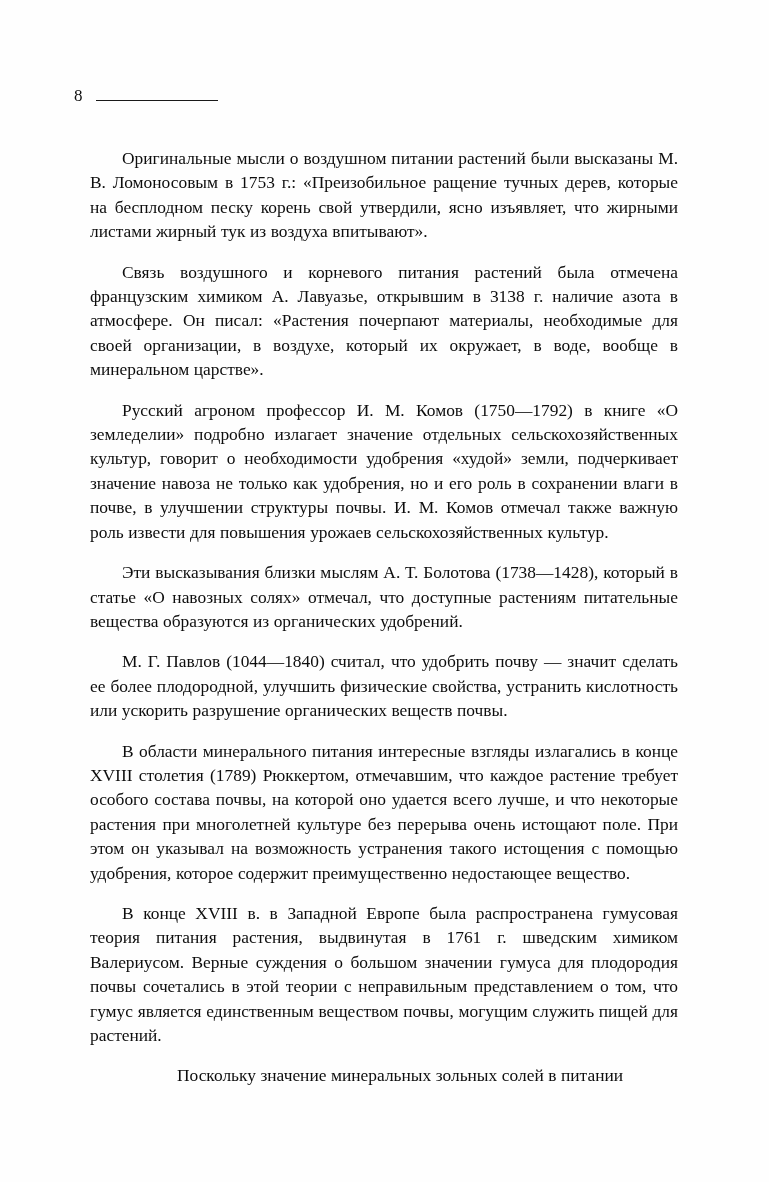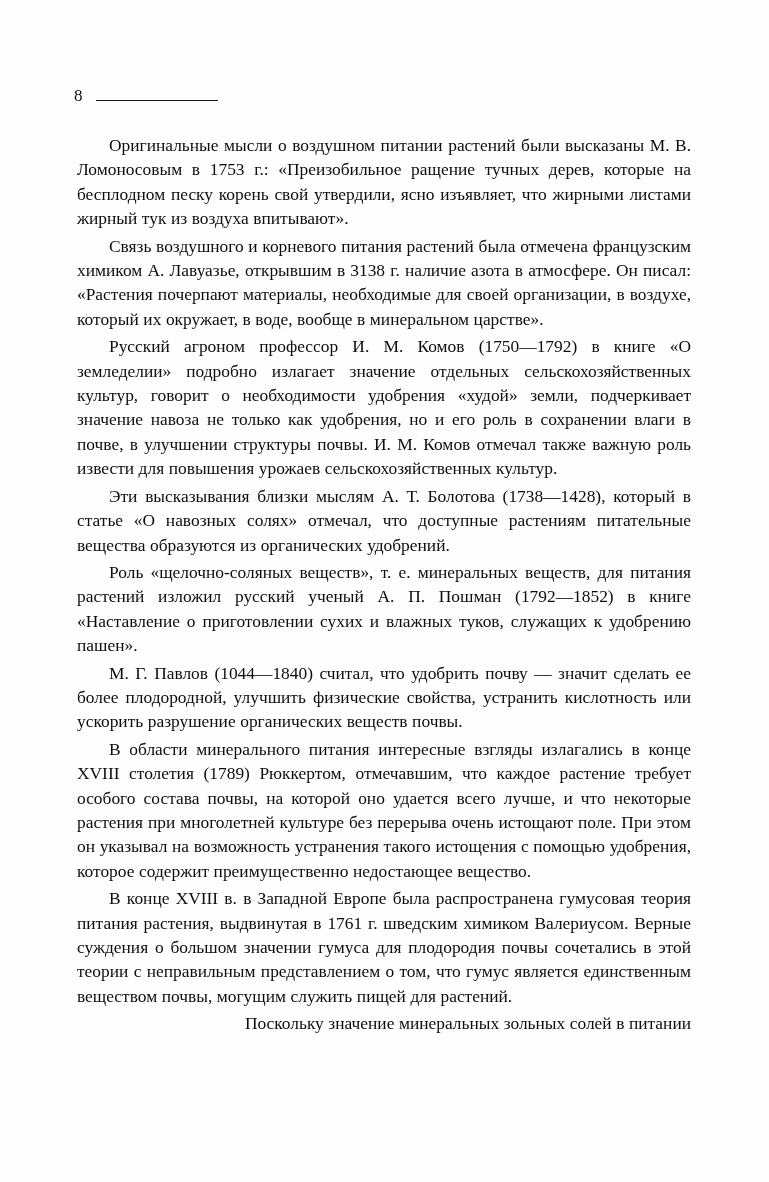--- a/index.html
+++ b/index.html
@@ -44,48 +44,47 @@
     height: 1px;
     background: #1a1a1a;
   }
   .body-text {
     position: absolute;
     left: 74px;
     top: 130px;
     width: 620px;
   }
   p.para {
-    margin: 3px;
+    margin: 16px;
     font-size: 17.4px;
     line-height: 24.4px;
     text-align: justify;
     text-indent: 32px;
     hyphens: manual;
     -webkit-hyphens: manual;
     word-spacing: 0.2px;
   }
   p.para.last {
-    text-align: right;
+    text-align: center;
   }
 </style>
 </head>
 <body>
 
 <div class="page">
 
   <div class="page-header">
     <span class="folio">8</span>
     <div class="header-rule"></div>
   </div>
 
   <div class="body-text">
     <p class="para">Оригинальные мысли о воздушном питании растений были высказаны М. В. Ломоносовым в 1753 г.: «Преизобильное ращение тучных дерев, которые на бесплодном песку корень свой утвердили, ясно изъявляет, что жирными листами жирный тук из воздуха впитывают».</p>
     <p class="para">Связь воздушного и корневого питания растений была отмечена французским химиком А. Лавуазье, открывшим в 3138 г. наличие азота в атмосфере. Он писал: «Растения почерпают материалы, необходимые для своей организации, в воздухе, который их окружает, в воде, вообще в минеральном царстве».</p>
     <p class="para">Русский агроном профессор И. М. Комов (1750—1792) в книге «О земледелии» подробно излагает значение отдельных сельскохозяйственных культур, говорит о необходимости удобрения «худой» земли, подчеркивает значение навоза не только как удобрения, но и его роль в сохранении влаги в почве, в улучшении структуры почвы. И. М. Комов отмечал также важную роль извести для повышения урожаев сельскохозяйственных культур.</p>
     <p class="para">Эти высказывания близки мыслям А. Т. Болотова (1738—1428), который в статье «О навозных солях» отмечал, что доступные растениям питательные вещества образуются из органических удобрений.</p>
-    <p class="para">Роль «щелочно-соляных веществ», т. е. минеральных веществ, для питания растений изложил русский ученый А. П. Пошман (1792—1852) в книге «Наставление о приготовлении сухих и влажных туков, служащих к удобрению пашен».</p>
     <p class="para">М. Г. Павлов (1044—1840) считал, что удобрить почву — значит сделать ее более плодородной, улучшить физические свойства, устранить кислотность или ускорить разрушение органических веществ почвы.</p>
     <p class="para">В области минерального питания интересные взгляды излагались в конце XVIII столетия (1789) Рюккертом, отмечавшим, что каждое растение требует особого состава почвы, на которой оно удается всего лучше, и что некоторые растения при многолетней культуре без перерыва очень истощают поле. При этом он указывал на возможность устранения такого истощения с помощью удобрения, которое содержит преимущественно недостающее вещество.</p>
     <p class="para">В конце XVIII в. в Западной Европе была распространена гумусовая теория питания растения, выдвинутая в 1761 г. шведским химиком Валериусом. Верные суждения о большом значении гумуса для плодородия почвы сочетались в этой теории с неправильным представлением о том, что гумус является единственным веществом почвы, могущим служить пищей для растений.</p>
     <p class="para last">Поскольку значение минеральных зольных солей в питании</p>
   </div>
 
 </div>
 
 </body></html>

